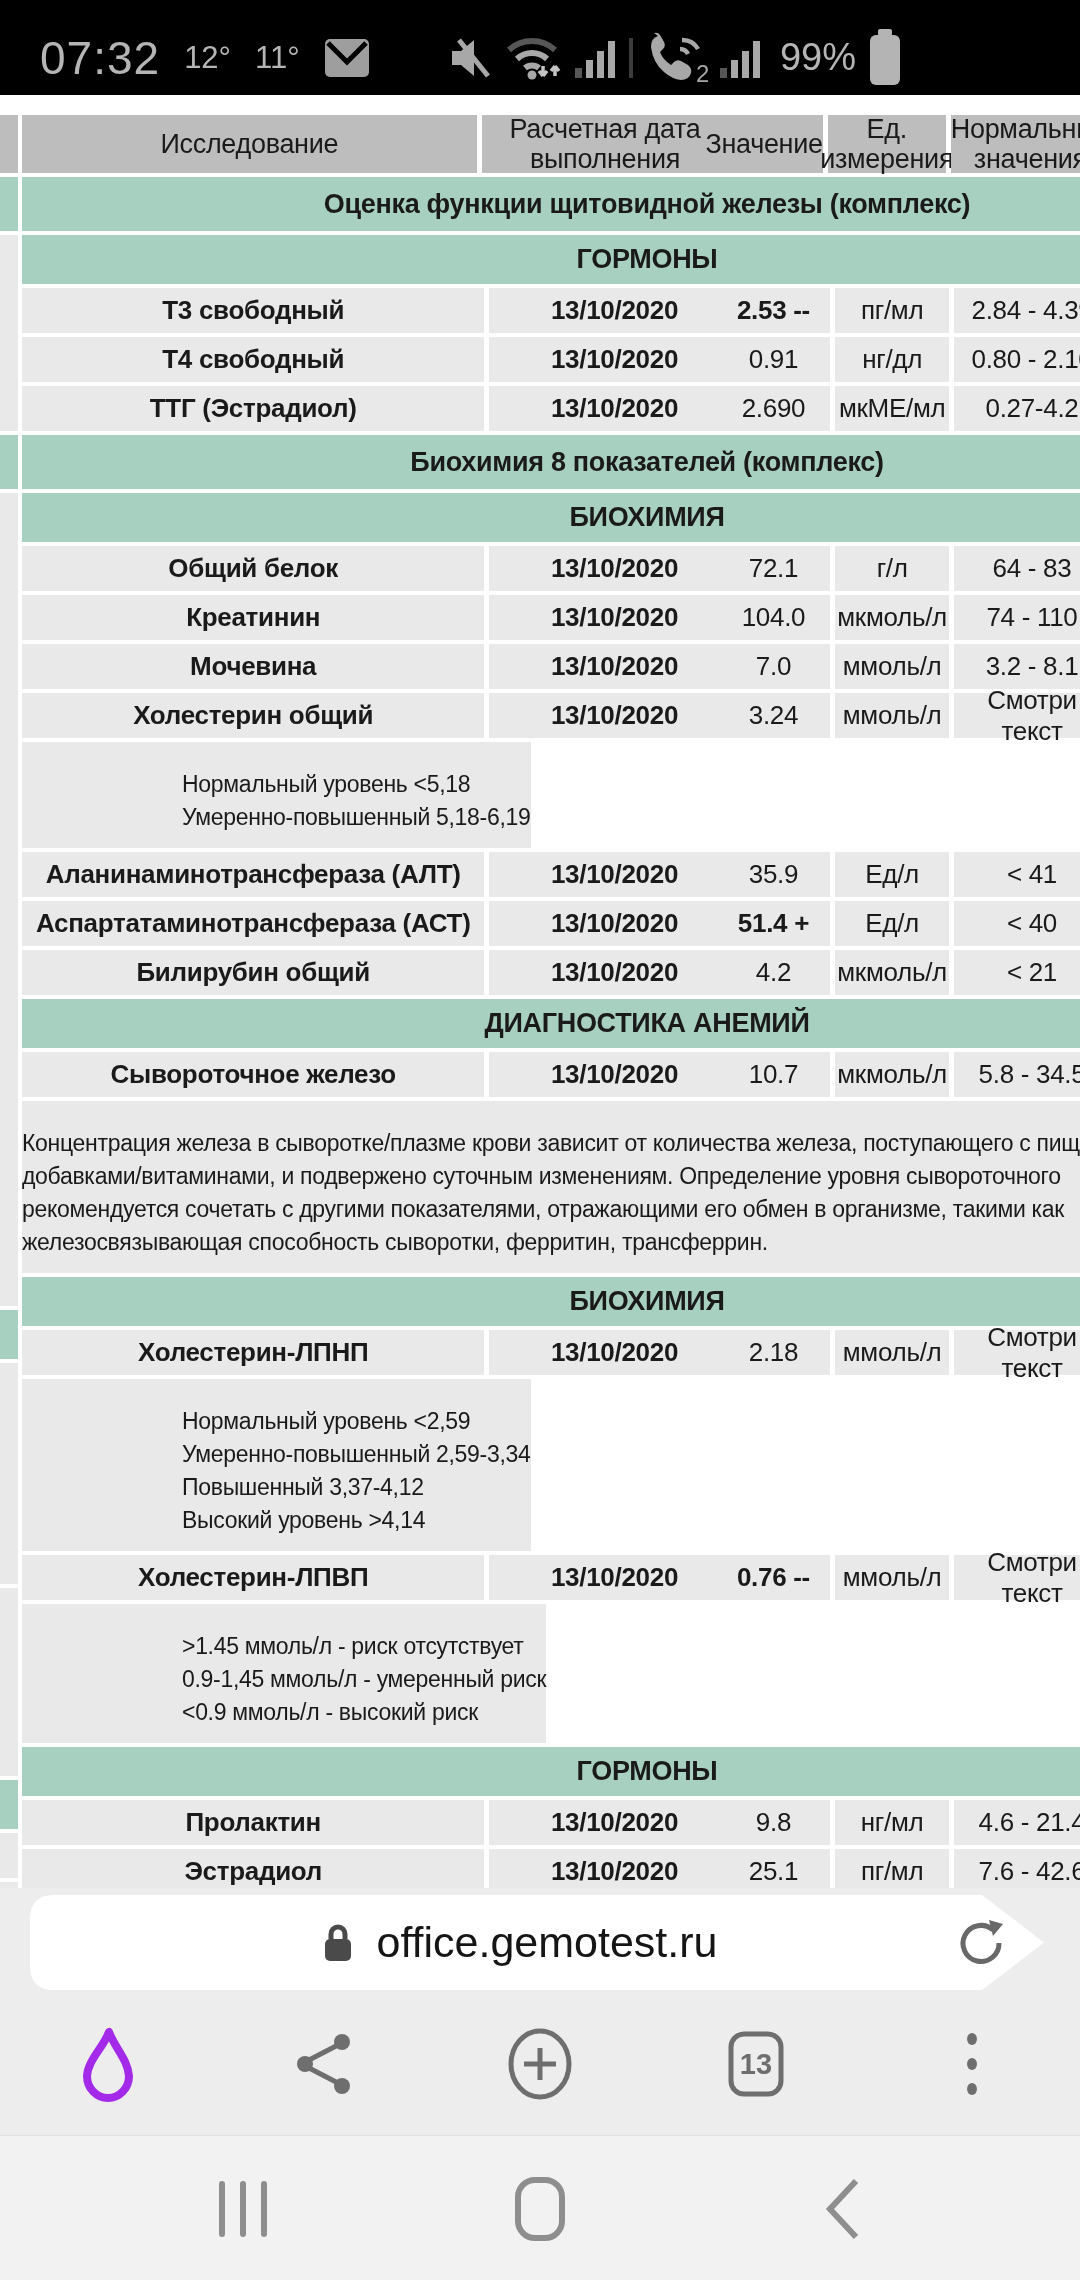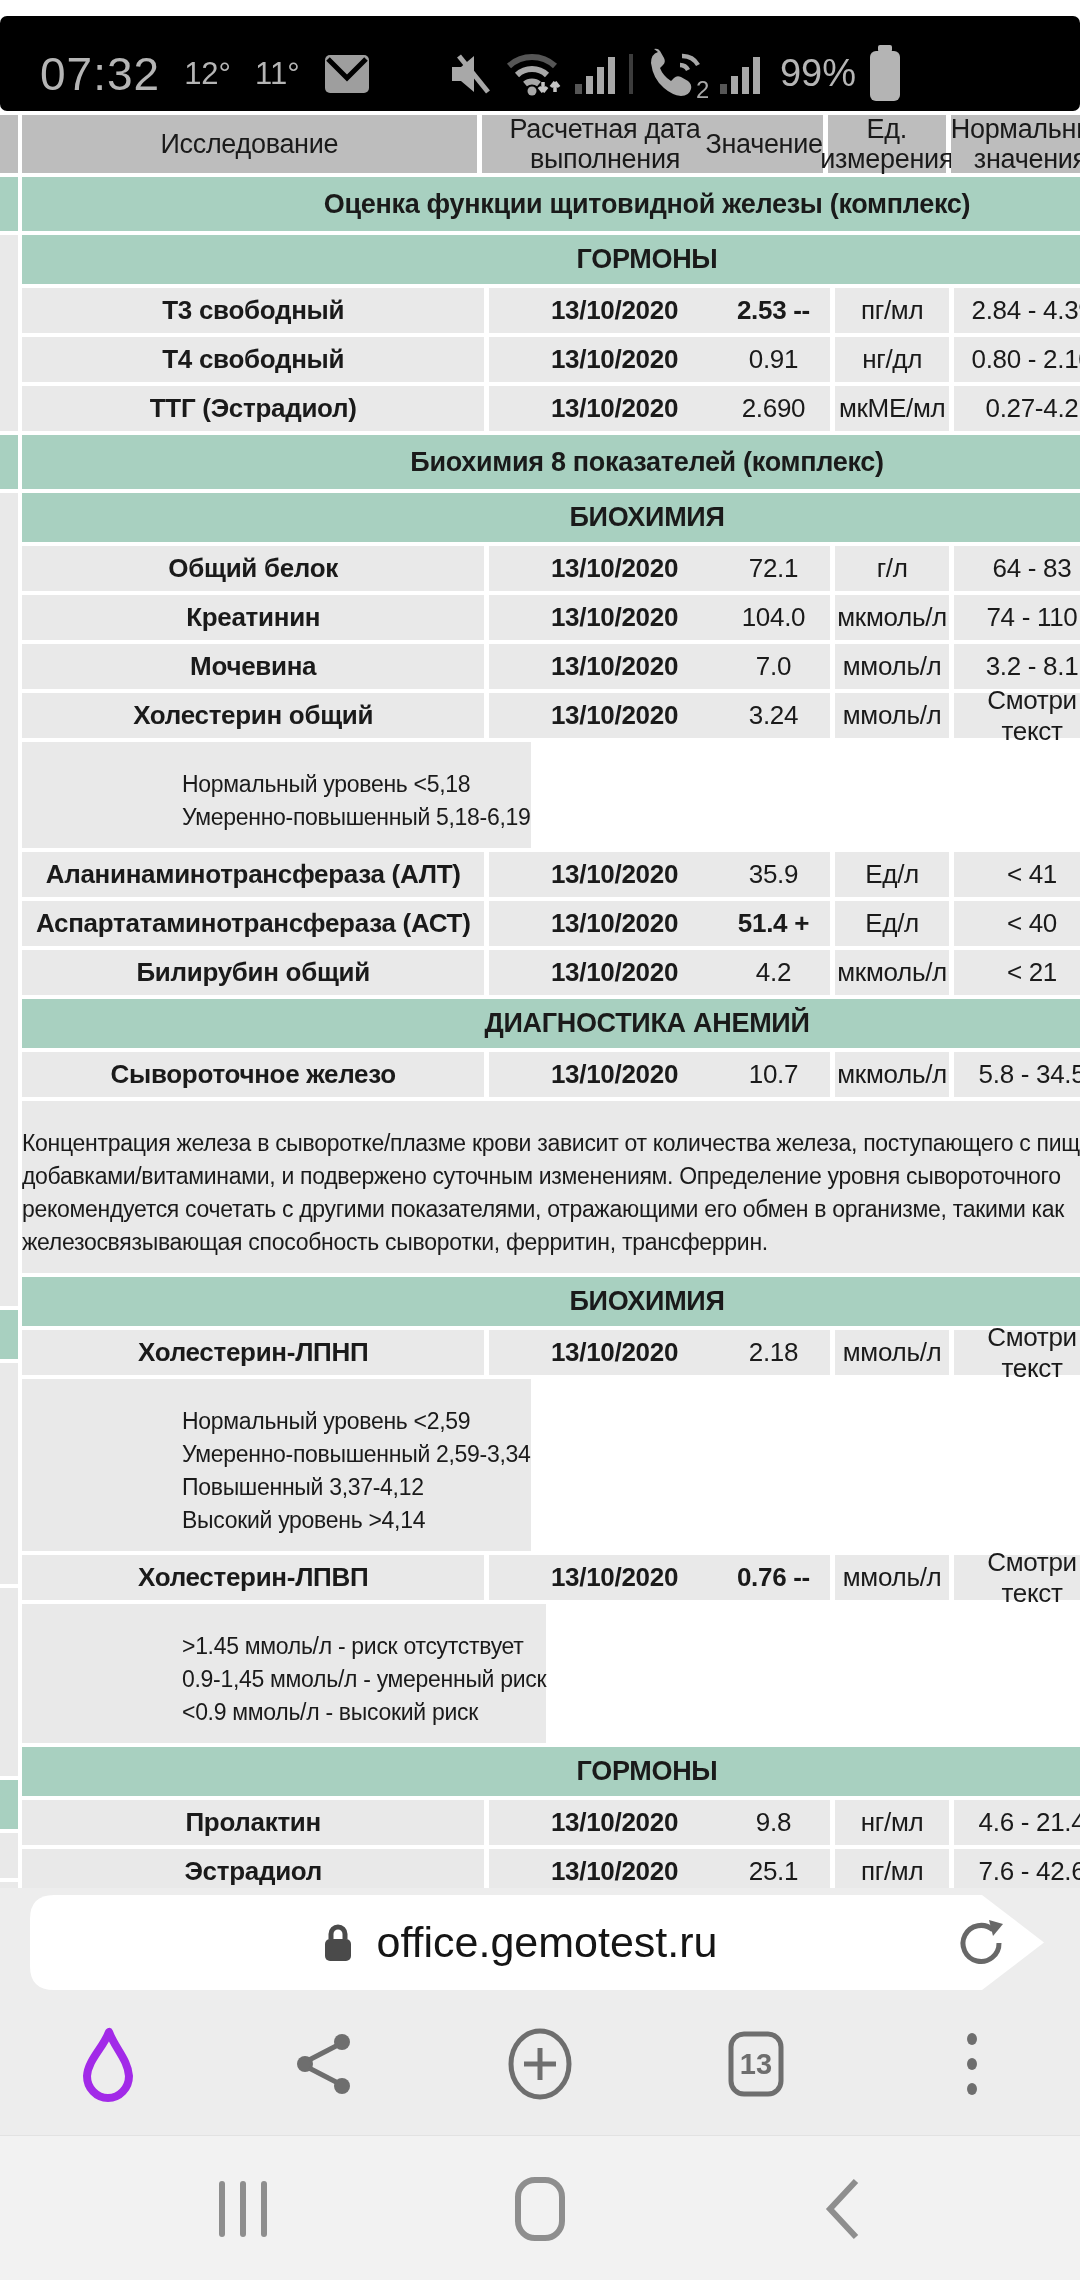--- a/index.html
+++ b/index.html
@@ -1,20 +1,20 @@
 <!DOCTYPE html>
 <html><head>
 <meta charset="utf-8">
 <style>
   html,body{margin:0;padding:0;background:#fff;}
   .screen{position:relative;width:1080px;height:2280px;overflow:hidden;background:#fff;
           font-family:"Liberation Sans",sans-serif;color:#1a1a1a;}
 
   
-  .status-bar{position:absolute;top:16px;left:0;width:1080px;height:95px;background:#000;border-radius:7px;}
+  .status-bar{position:absolute;top:0;left:0;width:1080px;height:95px;background:#000;}
   .sb-left{position:absolute;left:40px;top:0;height:115px;display:flex;align-items:center;gap:24px;}
   .sb-time{font-size:46px;color:#b5b5b5;letter-spacing:1px;}
   .sb-temp{font-size:31px;color:#b5b5b5;}
   .sb-right{position:absolute;right:178px;top:0;height:115px;display:flex;align-items:center;gap:12px;}
   .sb-pct{font-size:38px;color:#b5b5b5;margin-left:6px;}
 
   
   .table{position:absolute;top:115px;left:0;width:1170px;}
   .row{display:flex;margin:0 0 4px 22px;}
   .cell{background:#e9e9e9;display:flex;align-items:center;justify-content:center;

